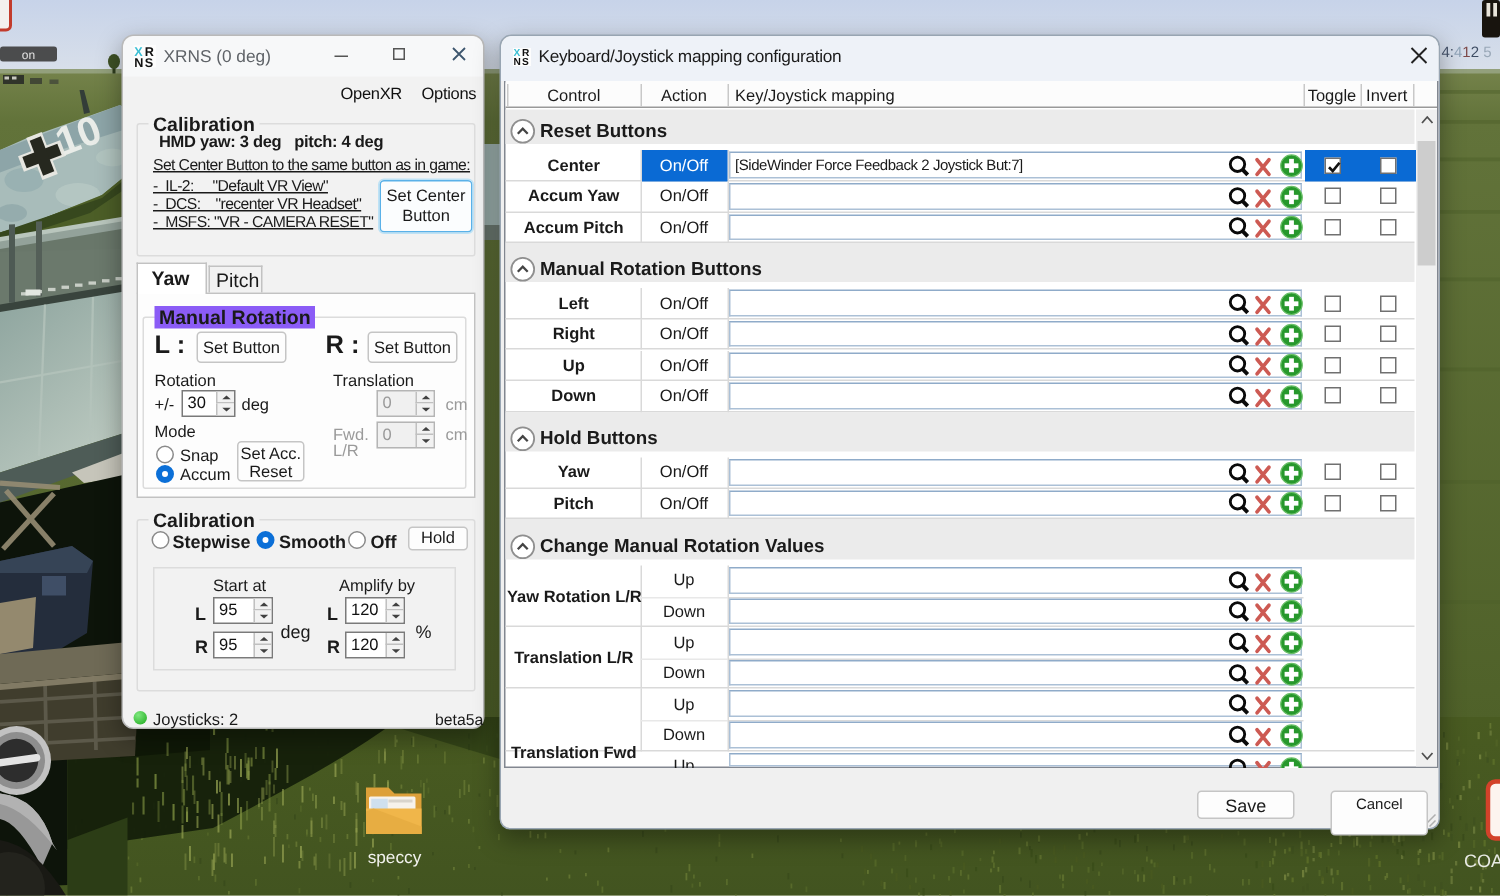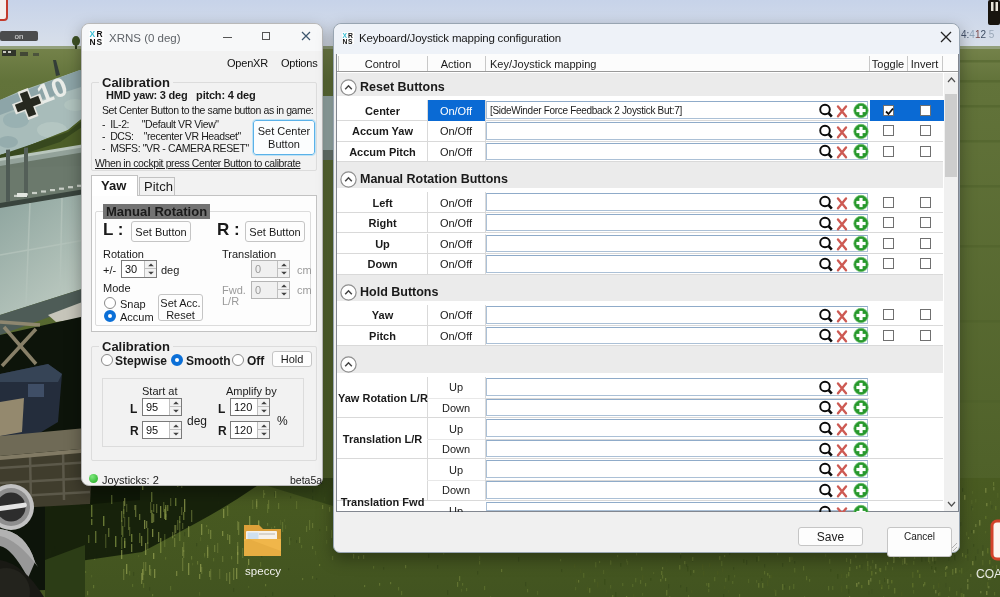--- a/index.html
+++ b/index.html
@@ -7,21 +7,21 @@
 .bg { position:absolute; left:0; top:0; }
 .cap { position:absolute; }
 .w1 { position:absolute; left:81px; top:23px; width:242px; height:463px; background:#f2f2f2;
       border:1px solid #b9b9b9; border-radius:8px; box-shadow:0 6px 16px rgba(0,0,0,0.35); }
 .w1tb { position:absolute; left:0; top:0; width:100%; height:27px; background:#f7f8f9; border-radius:8px 8px 0 0; }
 .w1title { position:absolute; left:27px; top:8px; font-size:11.5px; color:#5f6368; }
 .w2 { position:absolute; left:333px; top:23px; width:627px; height:530px; background:#f0f0f0;
       border:1px solid #98a5b2; border-radius:8px 8px 7px 7px; box-shadow:0 6px 16px rgba(0,0,0,0.35); }
 .w2:before { content:""; position:absolute; left:0; top:0; width:100%; height:30px; background:#eef2f8; border-radius:8px 8px 0 0; }
 .t11 { position:absolute; font-size:11px; color:#1a1a1a; white-space:nowrap; }
-.ti { position:absolute; font-size:10.5px; letter-spacing:-0.4px; color:#1a1a1a; white-space:nowrap; }
+.ti { position:absolute; font-size:10.5px; letter-spacing:-0.4px; color:#1a1a1a; white-space:nowrap;text-decoration:underline; }
 .tib { position:absolute; font-size:11px; font-weight:bold; letter-spacing:-0.2px; color:#1a1a1a; white-space:nowrap; }
 .tm { position:absolute; font-size:11px; letter-spacing:-0.2px; color:#111; white-space:nowrap; }
 .t11c { position:absolute; font-size:11px; color:#1a1a1a; text-align:center; white-space:nowrap; }
 .t11cb { position:absolute; font-size:11px; font-weight:bold; color:#1a1a1a; text-align:center; white-space:nowrap; }
 .t12 { position:absolute; font-size:12px; color:#1a1a1a; white-space:nowrap; }
 .t12b { position:absolute; font-size:12px; font-weight:bold; color:#1a1a1a; white-space:nowrap; }
 .t16b { position:absolute; font-size:17px; font-weight:bold; color:#1a1a1a; white-space:nowrap; }
 .dis { color:#9a9a9a !important; }
 .btn { position:absolute; background:#fdfdfd; border:1px solid #c5c5c5; border-radius:3px;
        font-size:11px; color:#1a1a1a; text-align:center; z-index:5; }
@@ -1043,28 +1043,27 @@
     <div class="tm" style="left:145px;top:33px">OpenXR</div>
     <div class="tm" style="left:199px;top:33px">Options</div>
     <div class="cap" style="left:9px;top:58px;width:226px;height:89px;border:1px solid #dcdcdc;border-radius:2px;z-index:1"></div>
     <div class="t12b" style="left:17px;top:51px;background:#f2f2f2;padding:0 3px;z-index:2;font-size:13px">Calibration</div>
     <div class="tib" style="left:24px;top:65px">HMD yaw: 3 deg&nbsp;&nbsp; pitch: 4 deg</div>
     <div class="ti" style="left:20px;top:80px">Set Center Button to the same button as in game:</div>
     <div class="ti" style="left:20px;top:94px">-&nbsp; IL-2:&nbsp;&nbsp;&nbsp;&nbsp; "Default VR View"</div>
     <div class="ti" style="left:20px;top:106px">-&nbsp; DCS:&nbsp;&nbsp;&nbsp; "recenter VR Headset"</div>
     <div class="ti" style="left:20px;top:118px">-&nbsp; MSFS: "VR - CAMERA RESET"</div>
     <div class="btn bfocus" style="left:171px;top:96px;width:62px;height:35px;line-height:13px;padding-top:4px">Set Center<br>Button</div>
-    <div class="ti" style="left:13px;top:133px;text-decoration:underline">When in cockpit press Center Button to calibrate</div>
     <div class="cap" style="left:9px;top:151px;width:47px;height:21px;background:#fff;border:1px solid #c2c2c2;border-bottom:none;z-index:3"></div>
     <div class="t12b" style="left:19px;top:154px;z-index:4;font-size:13px">Yaw</div>
     <div class="cap" style="left:57px;top:153px;width:36px;height:19px;background:#f2f2f2;border:1px solid #c2c2c2;border-bottom:none"></div>
     <div class="t12" style="left:62px;top:155px;font-size:13px">Pitch</div>
     <div class="cap" style="left:9px;top:171px;width:226px;height:137px;background:#fdfdfd;border:1px solid #c2c2c2;z-index:2"></div>
     <div class="cap" style="left:13px;top:187px;width:216px;height:115px;border:1px solid #dcdcdc;border-radius:2px;z-index:3"></div>
-    <div class="t12b" style="left:21px;top:180px;background:#737373;padding:0 3px;z-index:4;font-size:13px">Manual Rotation</div>
+    <div class="t12b" style="left:21px;top:180px;background:#8b5cf6;padding:0 3px;z-index:4;font-size:13px">Manual Rotation</div>
     <div class="t16b" style="left:21px;top:196px;z-index:4;">L :</div>
     <div class="btn" style="left:49px;top:197px;width:60px;height:21px;line-height:20px;z-index:4;">Set Button</div>
     <div class="t16b" style="left:135px;top:196px;z-index:4;">R :</div>
     <div class="btn" style="left:163px;top:197px;width:60px;height:21px;line-height:20px;z-index:4;">Set Button</div>
     <div class="t11" style="left:21px;top:224px;z-index:4;">Rotation</div>
     <div class="t11" style="left:140px;top:224px;z-index:4;">Translation</div>
     <div class="t11" style="left:21px;top:240px;z-index:4;">+/-</div>
     <div class="cap" style="left:39px;top:236px;width:36px;height:18px;background:#fff;border:1px solid #7a7a7a;z-index:4;overflow:hidden">
       <div style="position:absolute;left:3px;top:2px;font:11px 'Liberation Sans',sans-serif;color:#111">30</div>
       <div style="position:absolute;right:0;top:0;width:12px;height:8px;background:#f2f2f2;border-left:1px solid #c0c0c0;border-bottom:1px solid #c0c0c0;overflow:hidden">
@@ -1389,20 +1388,21 @@
       <rect x="38.4" y="6.9" width="9.2" height="3.2" fill="#fff"></rect>
       <rect x="41.4" y="3.9" width="3.2" height="9.2" fill="#fff"></rect>
     </svg>
     <div class="cap" style="left:549px;top:305.90000000000003px;width:11px;height:11px;background:#fff;border:1px solid #707070;z-index:2"></div>
     <div class="cap" style="left:586px;top:305.90000000000003px;width:11px;height:11px;background:#fff;border:1px solid #707070;z-index:2"></div>
     <div class="cap" style="left:3px;top:322.2px;width:606px;height:26.8px;background:#ebebeb"></div>
     <svg class="cap" style="left:6px;top:332.0px" width="17" height="17" viewBox="0 0 17 17">
       <circle cx="8.5" cy="8.5" r="7.6" fill="#fff" stroke="#8f8f8f" stroke-width="1.2"></circle>
       <path d="M5.2,10.2 L8.5,6.8 L11.8,10.2" fill="none" stroke="#444" stroke-width="1.5"></path>
     </svg>
+    <div class="t12b" style="left:26px;top:332.5px;font-size:12.5px;z-index:2">Change Manual Rotation Values</div>
     <div class="cap" style="left:3px;top:353.0px;width:606px;height:41.2px;border-bottom:1px solid #d9d9d9"></div>
     <div class="cap" style="left:93px;top:353.0px;width:1px;height:41.2px;background:#d9d9d9"></div>
     <div class="cap" style="left:151px;top:353.0px;width:1px;height:41.2px;background:#d9d9d9"></div>
     <div class="t11cb" style="left:4px;top:367.6px;width:89px;z-index:2">Yaw Rotation L/R</div>
     <div class="cap" style="left:151px;top:373.6px;width:384px;height:1px;background:#d9d9d9"></div>
     <div class="cap" style="left:93px;top:373.6px;width:58px;height:1px;background:#e8e8e8"></div>
     <div class="t11c" style="left:93px;top:357.3px;width:58px;z-index:2">Up</div>
     <div class="tbox" style="left:152px;top:354.0px;width:382px;height:17.6px"></div>
     <svg class="cap" style="left:484px;top:354.8px;z-index:3" width="52" height="17" viewBox="0 0 52 17">
       <circle cx="7" cy="7.5" r="4.8" fill="none" stroke="#0a0a0a" stroke-width="1.9"></circle>

